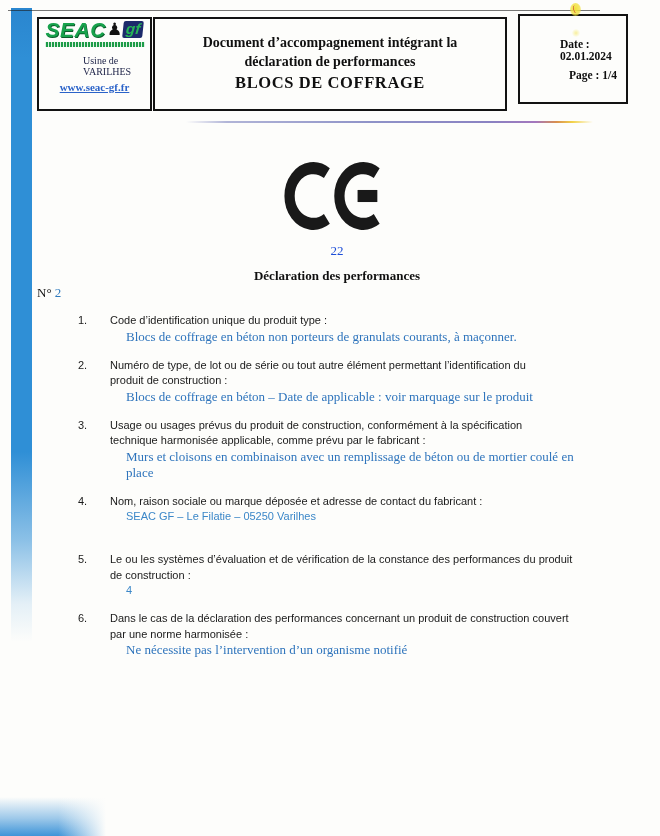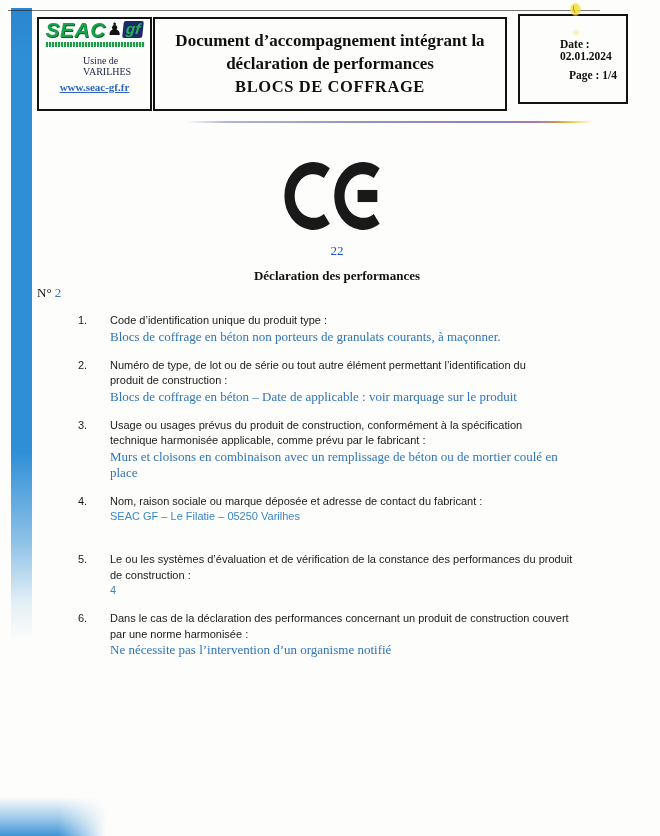--- a/index.html
+++ b/index.html
@@ -27,21 +27,21 @@
     font-size:15px;color:#25b457;background:#1c2a6b;padding:0 3px 2px;border-radius:2px;
     transform:skew(-6deg);display:inline-block;}
   .slogan-bar{margin-top:2px;width:100px;height:5px;
     background:repeating-linear-gradient(90deg,rgba(255,255,255,.85) 0 1px,rgba(255,255,255,0) 1px 3px),#1d9c47;}
   .factory{margin-top:8px;font-family:"Liberation Serif",serif;font-weight:400;font-size:10px;color:#1c2146;margin-left:44px;}
   .website{margin-top:4px;font-family:"Liberation Serif",serif;font-weight:700;font-size:11px;
     color:#2b63c9;text-decoration:underline;}
 
   .title-box{left:153px;top:17px;width:354px;height:94px;display:flex;flex-direction:column;
     justify-content:center;align-items:center;gap:3px;text-align:center;}
-  .title-l{font-family:"Liberation Serif",serif;font-weight:700;font-size:17px;color:#101010;}
+  .title-l{font-family:"Liberation Serif",serif;font-weight:700;font-size:14px;color:#101010;}
   .title-l.l3{font-size:16.5px;letter-spacing:.6px;}
 
   .date-box{left:518px;top:14px;width:110px;height:90px;display:flex;flex-direction:column;
     justify-content:center;align-items:center;gap:7px;}
   .date-line{font-family:"Liberation Serif",serif;font-weight:700;font-size:11.5px;color:#0e0e0e;padding-left:40px;}
 
   
   .yellow-mark{position:absolute;left:570px;top:3px;width:11px;height:13px;border-radius:50%;
     background:radial-gradient(ellipse at 50% 45%,#f2e13c 0%,rgba(242,225,60,.75) 55%,rgba(242,225,60,0) 100%);}
   .yellow-mark::after{content:"";position:absolute;left:3px;top:2px;width:5px;height:8px;
@@ -64,21 +64,21 @@
     font-family:"Liberation Serif",serif;font-size:13px;color:#161616;}
   .decl-num .num-val{color:#2e79bd;}
 
   
   .items{position:absolute;left:78px;top:313px;width:532px;}
   .item{display:flex;margin-bottom:13px;}
   .item.gap-lg{margin-bottom:28px;}
   .item .num{width:32px;flex:none;font-size:11px;color:#1a1a1a;padding-top:1px;}
   .item .body{flex:1;}
   .q{font-size:11px;line-height:15.5px;color:#1a1a1a;white-space:pre-line;}
-  .a{white-space:pre-line;}
+  .a{white-space:pre-line;margin-left:16px;}
   .a.serif{font-family:"Liberation Serif",serif;font-size:13px;line-height:16px;color:#2e74bc;}
   .a.sans{font-family:"Liberation Sans",sans-serif;font-size:11px;line-height:15px;color:#3b87c8;}
 </style>
 </head>
 <body>
 
 <div class="page">
 
   <div class="stripe"></div>
   <div class="bottom-stripe"></div>

